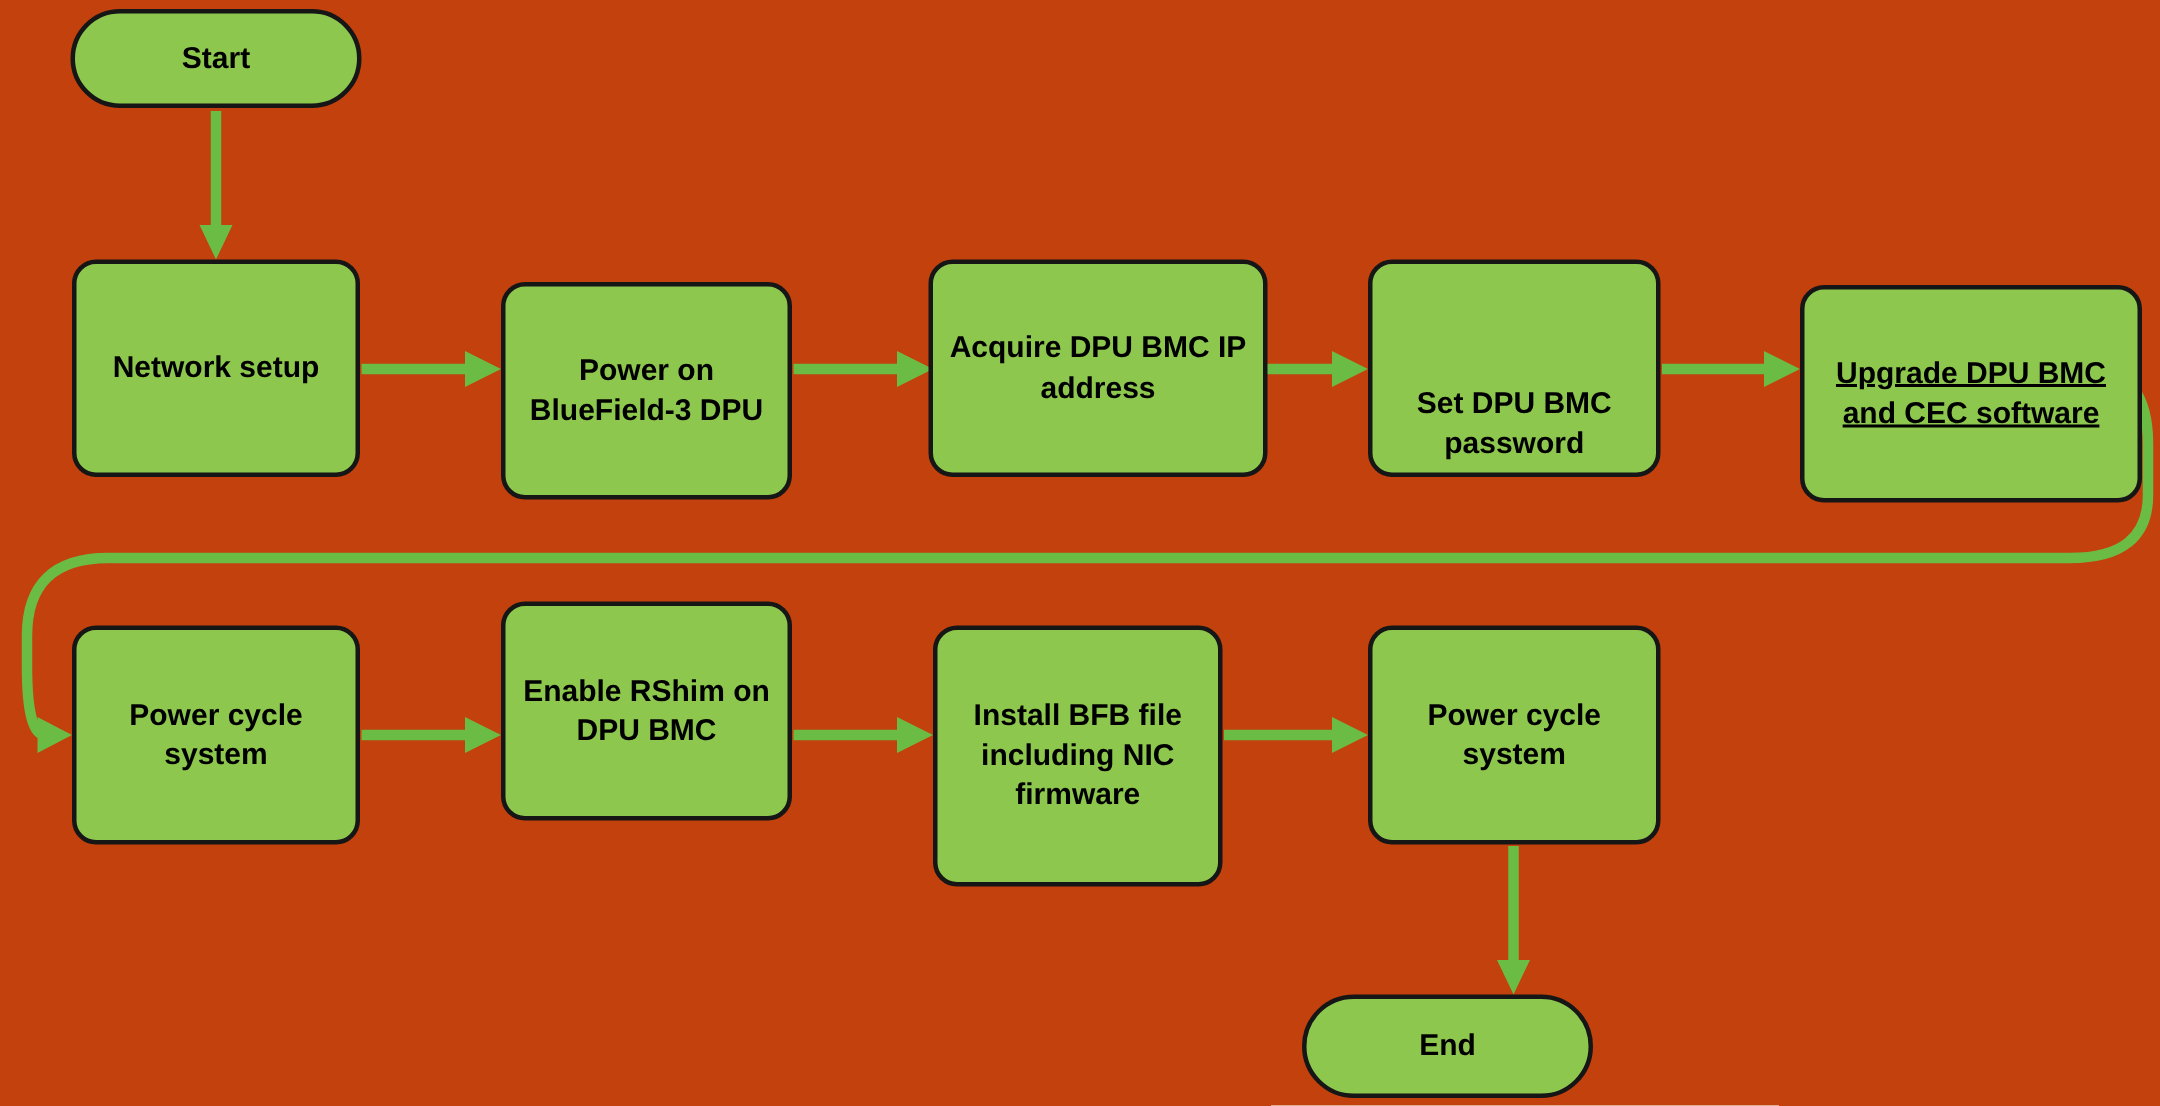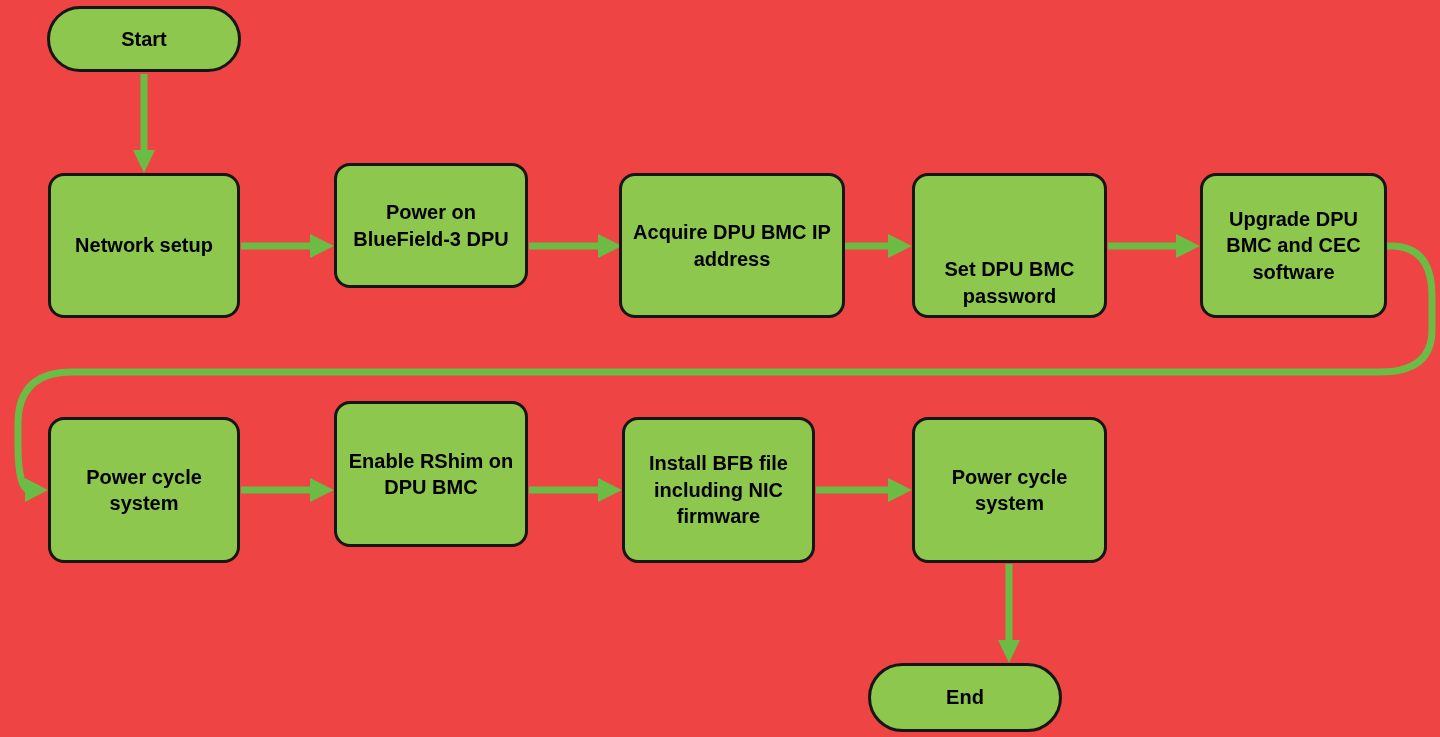--- a/index.html
+++ b/index.html
@@ -4,21 +4,21 @@
 <style>
   html, body {
     margin: 0;
     padding: 0;
     background: #ffffff;
   }
   .canvas {
     position: relative;
     width: 1440px;
     height: 737px;
-    background: #ef4444;
+    background: #c2410c;
     font-family: "Liberation Sans", sans-serif;
     overflow: hidden;
   }
   .edges-svg {
     position: absolute;
     left: 0;
     top: 0;
     width: 1440px;
     height: 737px;
   }
@@ -39,27 +39,27 @@
   }
   .process {
     border-radius: 16px;
   }
   .terminator {
     border-radius: 36px;
   }
   
   #node-start          { left: 47px;   top: 6px;   width: 194px; height: 66px;  }
   #node-network-setup  { left: 48px;   top: 173px; width: 192px; height: 145px; }
-  #node-power-on-dpu   { left: 334px;  top: 163px; width: 194px; height: 125px; }
+  #node-power-on-dpu   { left: 334px;  top: 188px; width: 194px; height: 145px; }
   #node-acquire-ip     { left: 619px;  top: 173px; width: 226px; height: 145px; }
   #node-set-password   { left: 912px;  top: 173px; width: 195px; height: 145px; align-items: flex-end; }
-  #node-upgrade-sw     { left: 1200px; top: 173px; width: 187px; height: 145px; }
+  #node-upgrade-sw     { left: 1200px; top: 190px; width: 228px; height: 145px; text-decoration: underline; }
   #node-power-cycle-1  { left: 48px;   top: 417px; width: 192px; height: 146px; }
   #node-enable-rshim   { left: 334px;  top: 401px; width: 194px; height: 146px; }
-  #node-install-bfb    { left: 622px;  top: 417px; width: 193px; height: 146px; justify-content: center; }
+  #node-install-bfb    { left: 622px;  top: 417px; width: 193px; height: 174px; justify-content: center; }
   #node-power-cycle-2  { left: 912px;  top: 417px; width: 195px; height: 146px; }
   #node-end            { left: 868px;  top: 663px; width: 194px; height: 69px;  }
 </style>
 </head>
 <body>
 
 <div class="canvas">
 
   <svg class="edges-svg" viewBox="0 0 1440 737" xmlns="http://www.w3.org/2000/svg" aria-hidden="true">
     <g stroke="#6abc45" stroke-width="7" fill="none">

